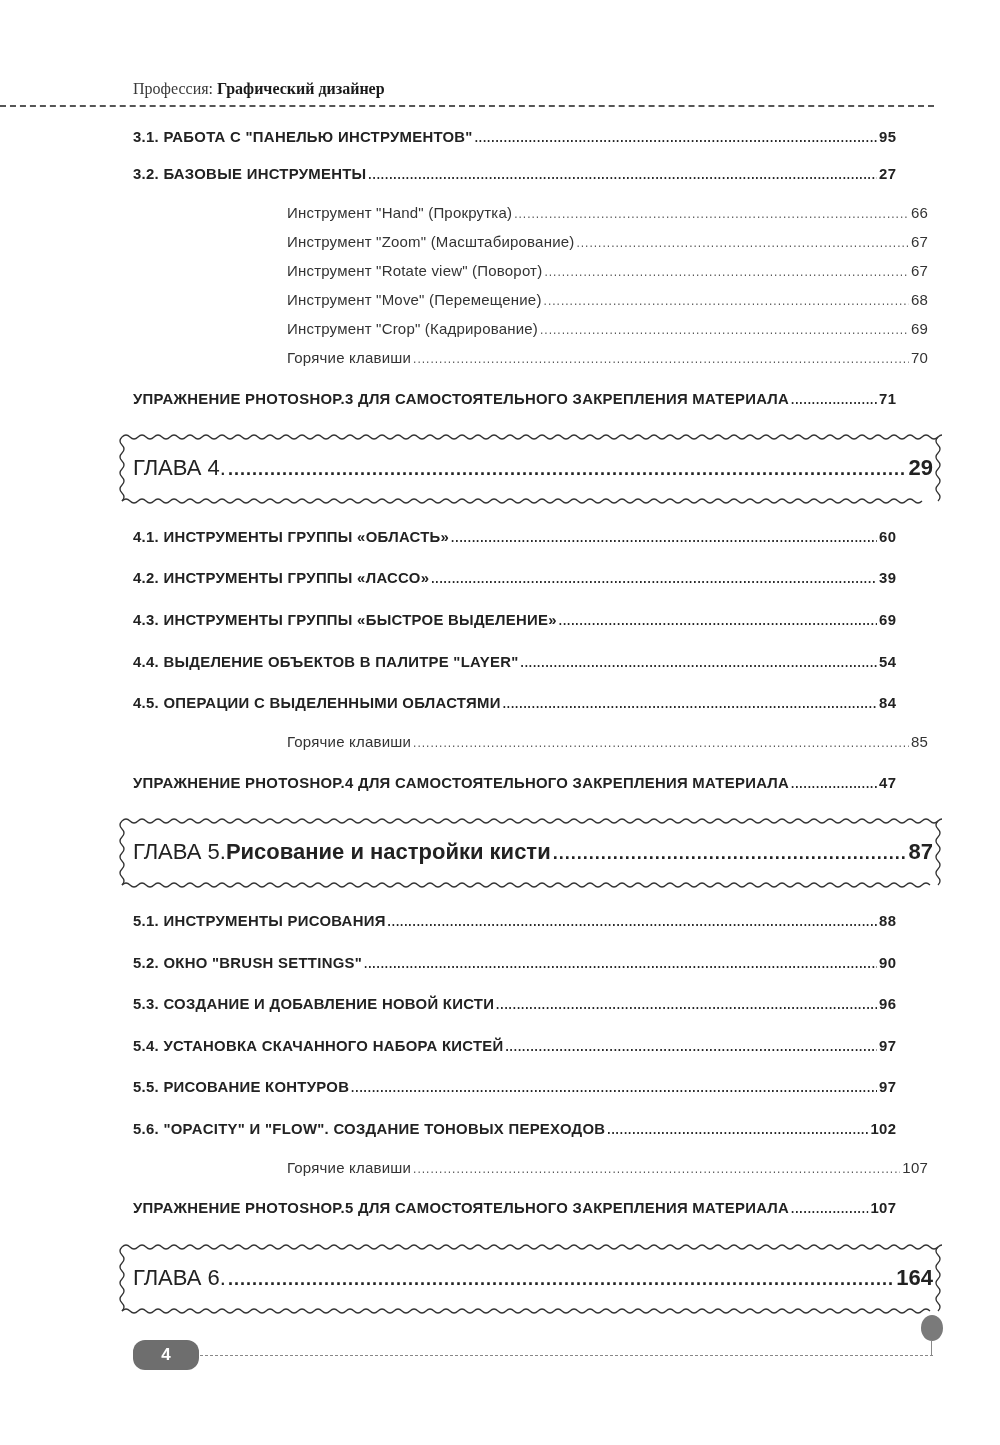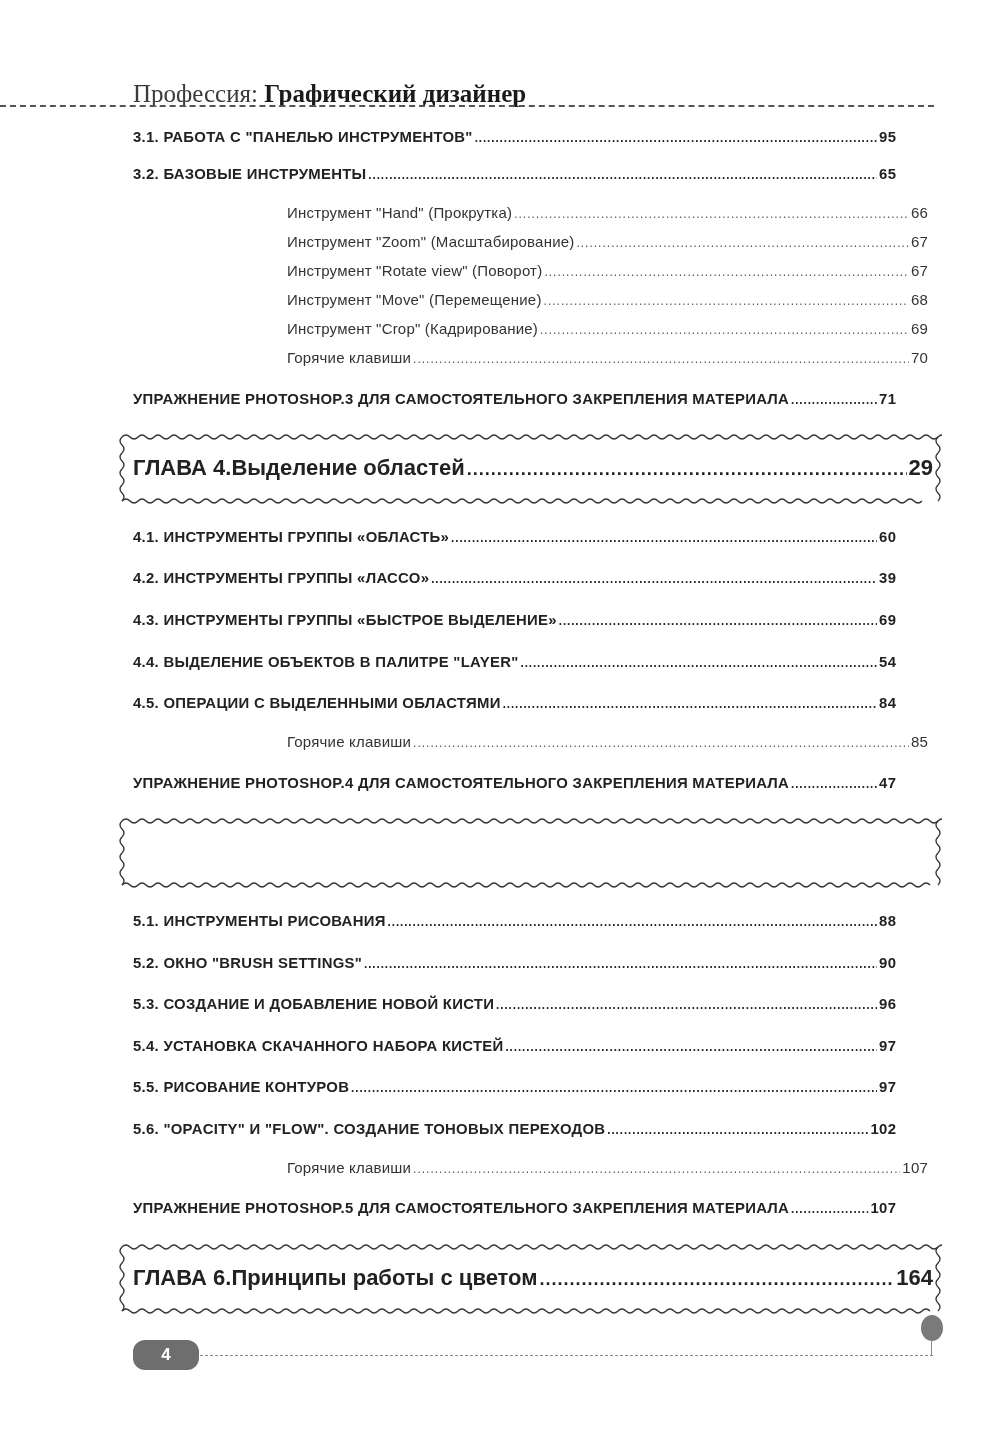--- a/index.html
+++ b/index.html
@@ -1,19 +1,19 @@
 <!DOCTYPE html>
 <html><head>
 <meta charset="utf-8">
 <style>
   html, body { margin:0; padding:0; background:#ffffff; }
   body { width:1000px; height:1445px; position:relative; overflow:hidden; color:#1e1e1e; }
   .header {
     position:absolute; left:133px; top:80px;
-    font-family:"Liberation Serif", serif; font-size:25px; color:#3a3a3a;
+    font-family:"Liberation Serif", serif; font-size:16px; color:#3a3a3a;
   }
   .header b { font-weight:bold; color:#1a1a1a; }
   .header-rule {
     position:absolute; left:0; top:105px; width:934px; height:0;
     border-top:2.5px dashed #555;
   }
   .toc-row {
     position:absolute; left:133px; width:795px;
     display:flex; align-items:baseline; white-space:nowrap; overflow:hidden;
   }
@@ -32,21 +32,21 @@
   .sub .dots { font-size:12px; color:#555; }
   .sec .dots { font-size:12px; }
   .chapter {
     position:absolute; left:118px; width:824px; height:72px;
   }
   .chapter svg { position:absolute; left:0; top:0; }
   .chapter .toc-row {
     left:15px; width:800px; top:22px;
     font-family:"Liberation Sans", sans-serif; font-size:22px; color:#222;
   }
-  .chapter .lbl { font-weight:bold; }
+  .chapter .lbl { font-weight:normal; }
   .chapter .ttl { font-weight:bold; }
   .chapter .dots { font-weight:bold; font-size:18px; }
   .chapter .p { font-weight:bold; }
   .footer-badge {
     position:absolute; left:133px; top:1340px; width:66px; height:30px;
     border-radius:12px; background:#6e6e6e;
     color:#fff; font-family:"Liberation Sans", sans-serif; font-weight:bold; font-size:17px;
     display:flex; align-items:center; justify-content:center;
   }
   .footer-rule {
@@ -70,21 +70,21 @@
 <div class="header-rule"></div>
 
 <div class="toc-row sec" style="top:128px">
   <span class="t">3.1. РАБОТА С "ПАНЕЛЬЮ ИНСТРУМЕНТОВ"</span>
     <span class="dots"></span>
     <span class="p">95</span>
 </div>
 <div class="toc-row sec" style="top:165px">
   <span class="t">3.2. БАЗОВЫЕ ИНСТРУМЕНТЫ</span>
     <span class="dots"></span>
-    <span class="p">65</span>
+    <span class="p">27</span>
 </div>
 
 <div class="toc-row sub" style="top:204px">
   <span class="t">Инструмент "Hand" (Прокрутка)</span>
     <span class="dots"></span>
     <span class="p">66</span>
 </div>
 <div class="toc-row sub" style="top:233px">
   <span class="t">Инструмент "Zoom" (Масштабирование)</span>
     <span class="dots"></span>
@@ -119,21 +119,20 @@
 
 <div class="chapter" style="top:433px">
   <svg width="824" height="72" viewBox="0 0 824 72">
     <path d="M4 4 q4 -4 8 0 t8 0 t8 0 t8 0 t8 0 t8 0 t8 0 t8 0 t8 0 t8 0 t8 0 t8 0 t8 0 t8 0 t8 0 t8 0 t8 0 t8 0 t8 0 t8 0 t8 0 t8 0 t8 0 t8 0 t8 0 t8 0 t8 0 t8 0 t8 0 t8 0 t8 0 t8 0 t8 0 t8 0 t8 0 t8 0 t8 0 t8 0 t8 0 t8 0 t8 0 t8 0 t8 0 t8 0 t8 0 t8 0 t8 0 t8 0 t8 0 t8 0 t8 0 t8 0 t8 0 t8 0 t8 0 t8 0 t8 0 t8 0 t8 0 t8 0 t8 0 t8 0 t8 0 t8 0 t8 0 t8 0 t8 0 t8 0 t8 0 t8 0 t8 0 t8 0 t8 0 t8 0 t8 0 t8 0 t8 0 t8 0 t8 0 t8 0 t8 0 t8 0 t8 0 t8 0 t8 0 t8 0 t8 0 t8 0 t8 0 t8 0 t8 0 t8 0 t8 0 t8 0 t8 0 t8 0 t8 0 t8 0 t8 0 t8 0 t8 0 t8 0 t8 0" fill="none" stroke="#333" stroke-width="1.3"></path>
     <path d="M4 68 q4 -4 8 0 t8 0 t8 0 t8 0 t8 0 t8 0 t8 0 t8 0 t8 0 t8 0 t8 0 t8 0 t8 0 t8 0 t8 0 t8 0 t8 0 t8 0 t8 0 t8 0 t8 0 t8 0 t8 0 t8 0 t8 0 t8 0 t8 0 t8 0 t8 0 t8 0 t8 0 t8 0 t8 0 t8 0 t8 0 t8 0 t8 0 t8 0 t8 0 t8 0 t8 0 t8 0 t8 0 t8 0 t8 0 t8 0 t8 0 t8 0 t8 0 t8 0 t8 0 t8 0 t8 0 t8 0 t8 0 t8 0 t8 0 t8 0 t8 0 t8 0 t8 0 t8 0 t8 0 t8 0 t8 0 t8 0 t8 0 t8 0 t8 0 t8 0 t8 0 t8 0 t8 0 t8 0 t8 0 t8 0 t8 0 t8 0 t8 0 t8 0 t8 0 t8 0 t8 0 t8 0 t8 0 t8 0 t8 0 t8 0 t8 0 t8 0 t8 0 t8 0 t8 0 t8 0 t8 0 t8 0 t8 0 t8 0 t8 0 t8 0" fill="none" stroke="#333" stroke-width="1.3"></path>
     <path d="M4 4 q-4 4 0 8 t0 8 t0 8 t0 8 t0 8 t0 8 t0 8 t0 8" fill="none" stroke="#333" stroke-width="1.3"></path>
     <path d="M820 4 q-4 4 0 8 t0 8 t0 8 t0 8 t0 8 t0 8 t0 8 t0 8" fill="none" stroke="#333" stroke-width="1.3"></path>
   </svg>
   <div class="toc-row">
     <span class="t lbl">ГЛАВА 4. </span>
-      <span class="t ttl">Выделение областей</span>
       <span class="dots"></span>
       <span class="p">29</span>
   </div>
 </div>
 
 <div class="toc-row sec" style="top:528px">
   <span class="t">4.1. ИНСТРУМЕНТЫ ГРУППЫ «ОБЛАСТЬ»</span>
     <span class="dots"></span>
     <span class="p">60</span>
 </div>
@@ -168,20 +167,26 @@
     <span class="p">47</span>
 </div>
 
 <div class="chapter" style="top:817px">
   <svg width="824" height="72" viewBox="0 0 824 72">
     <path d="M4 4 q4 -4 8 0 t8 0 t8 0 t8 0 t8 0 t8 0 t8 0 t8 0 t8 0 t8 0 t8 0 t8 0 t8 0 t8 0 t8 0 t8 0 t8 0 t8 0 t8 0 t8 0 t8 0 t8 0 t8 0 t8 0 t8 0 t8 0 t8 0 t8 0 t8 0 t8 0 t8 0 t8 0 t8 0 t8 0 t8 0 t8 0 t8 0 t8 0 t8 0 t8 0 t8 0 t8 0 t8 0 t8 0 t8 0 t8 0 t8 0 t8 0 t8 0 t8 0 t8 0 t8 0 t8 0 t8 0 t8 0 t8 0 t8 0 t8 0 t8 0 t8 0 t8 0 t8 0 t8 0 t8 0 t8 0 t8 0 t8 0 t8 0 t8 0 t8 0 t8 0 t8 0 t8 0 t8 0 t8 0 t8 0 t8 0 t8 0 t8 0 t8 0 t8 0 t8 0 t8 0 t8 0 t8 0 t8 0 t8 0 t8 0 t8 0 t8 0 t8 0 t8 0 t8 0 t8 0 t8 0 t8 0 t8 0 t8 0 t8 0 t8 0 t8 0 t8 0 t8 0" fill="none" stroke="#333" stroke-width="1.3"></path>
     <path d="M4 68 q4 -4 8 0 t8 0 t8 0 t8 0 t8 0 t8 0 t8 0 t8 0 t8 0 t8 0 t8 0 t8 0 t8 0 t8 0 t8 0 t8 0 t8 0 t8 0 t8 0 t8 0 t8 0 t8 0 t8 0 t8 0 t8 0 t8 0 t8 0 t8 0 t8 0 t8 0 t8 0 t8 0 t8 0 t8 0 t8 0 t8 0 t8 0 t8 0 t8 0 t8 0 t8 0 t8 0 t8 0 t8 0 t8 0 t8 0 t8 0 t8 0 t8 0 t8 0 t8 0 t8 0 t8 0 t8 0 t8 0 t8 0 t8 0 t8 0 t8 0 t8 0 t8 0 t8 0 t8 0 t8 0 t8 0 t8 0 t8 0 t8 0 t8 0 t8 0 t8 0 t8 0 t8 0 t8 0 t8 0 t8 0 t8 0 t8 0 t8 0 t8 0 t8 0 t8 0 t8 0 t8 0 t8 0 t8 0 t8 0 t8 0 t8 0 t8 0 t8 0 t8 0 t8 0 t8 0 t8 0 t8 0 t8 0 t8 0 t8 0 t8 0 t8 0" fill="none" stroke="#333" stroke-width="1.3"></path>
     <path d="M4 4 q-4 4 0 8 t0 8 t0 8 t0 8 t0 8 t0 8 t0 8 t0 8" fill="none" stroke="#333" stroke-width="1.3"></path>
     <path d="M820 4 q-4 4 0 8 t0 8 t0 8 t0 8 t0 8 t0 8 t0 8 t0 8" fill="none" stroke="#333" stroke-width="1.3"></path>
   </svg>
+  <div class="toc-row">
+    <span class="t lbl">ГЛАВА 5. </span>
+      <span class="t ttl">Рисование и настройки кисти</span>
+      <span class="dots"></span>
+      <span class="p">87</span>
+  </div>
 </div>
 
 <div class="toc-row sec" style="top:912px">
   <span class="t">5.1. ИНСТРУМЕНТЫ РИСОВАНИЯ</span>
     <span class="dots"></span>
     <span class="p">88</span>
 </div>
 <div class="toc-row sec" style="top:954px">
   <span class="t">5.2. ОКНО "BRUSH SETTINGS"</span>
     <span class="dots"></span>
@@ -220,21 +225,20 @@
 
 <div class="chapter" style="top:1243px">
   <svg width="824" height="72" viewBox="0 0 824 72">
     <path d="M4 4 q4 -4 8 0 t8 0 t8 0 t8 0 t8 0 t8 0 t8 0 t8 0 t8 0 t8 0 t8 0 t8 0 t8 0 t8 0 t8 0 t8 0 t8 0 t8 0 t8 0 t8 0 t8 0 t8 0 t8 0 t8 0 t8 0 t8 0 t8 0 t8 0 t8 0 t8 0 t8 0 t8 0 t8 0 t8 0 t8 0 t8 0 t8 0 t8 0 t8 0 t8 0 t8 0 t8 0 t8 0 t8 0 t8 0 t8 0 t8 0 t8 0 t8 0 t8 0 t8 0 t8 0 t8 0 t8 0 t8 0 t8 0 t8 0 t8 0 t8 0 t8 0 t8 0 t8 0 t8 0 t8 0 t8 0 t8 0 t8 0 t8 0 t8 0 t8 0 t8 0 t8 0 t8 0 t8 0 t8 0 t8 0 t8 0 t8 0 t8 0 t8 0 t8 0 t8 0 t8 0 t8 0 t8 0 t8 0 t8 0 t8 0 t8 0 t8 0 t8 0 t8 0 t8 0 t8 0 t8 0 t8 0 t8 0 t8 0 t8 0 t8 0 t8 0 t8 0 t8 0" fill="none" stroke="#333" stroke-width="1.3"></path>
     <path d="M4 68 q4 -4 8 0 t8 0 t8 0 t8 0 t8 0 t8 0 t8 0 t8 0 t8 0 t8 0 t8 0 t8 0 t8 0 t8 0 t8 0 t8 0 t8 0 t8 0 t8 0 t8 0 t8 0 t8 0 t8 0 t8 0 t8 0 t8 0 t8 0 t8 0 t8 0 t8 0 t8 0 t8 0 t8 0 t8 0 t8 0 t8 0 t8 0 t8 0 t8 0 t8 0 t8 0 t8 0 t8 0 t8 0 t8 0 t8 0 t8 0 t8 0 t8 0 t8 0 t8 0 t8 0 t8 0 t8 0 t8 0 t8 0 t8 0 t8 0 t8 0 t8 0 t8 0 t8 0 t8 0 t8 0 t8 0 t8 0 t8 0 t8 0 t8 0 t8 0 t8 0 t8 0 t8 0 t8 0 t8 0 t8 0 t8 0 t8 0 t8 0 t8 0 t8 0 t8 0 t8 0 t8 0 t8 0 t8 0 t8 0 t8 0 t8 0 t8 0 t8 0 t8 0 t8 0 t8 0 t8 0 t8 0 t8 0 t8 0 t8 0 t8 0 t8 0" fill="none" stroke="#333" stroke-width="1.3"></path>
     <path d="M4 4 q-4 4 0 8 t0 8 t0 8 t0 8 t0 8 t0 8 t0 8 t0 8" fill="none" stroke="#333" stroke-width="1.3"></path>
     <path d="M820 4 q-4 4 0 8 t0 8 t0 8 t0 8 t0 8 t0 8 t0 8 t0 8" fill="none" stroke="#333" stroke-width="1.3"></path>
   </svg>
   <div class="toc-row">
     <span class="t lbl">ГЛАВА 6. </span>
-      <span class="t ttl">Принципы работы с цветом</span>
       <span class="dots"></span>
       <span class="p">164</span>
   </div>
 </div>
 
 <div class="footer-badge">4</div>
 <div class="footer-rule"></div>
 <div class="footer-dot"></div>
 <div class="footer-stem"></div>
 

